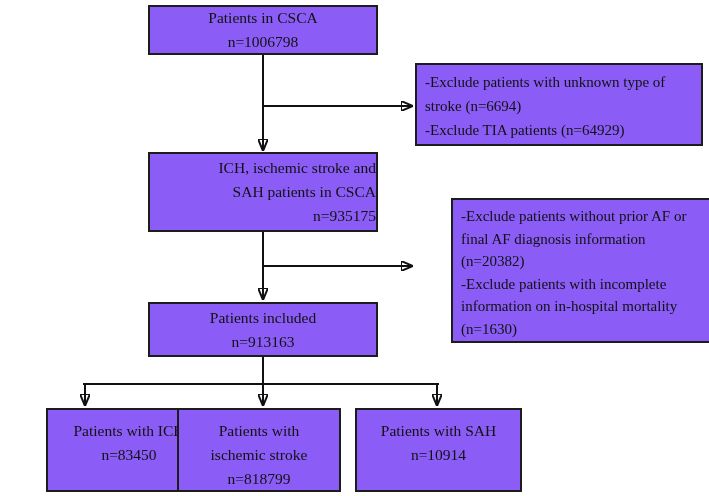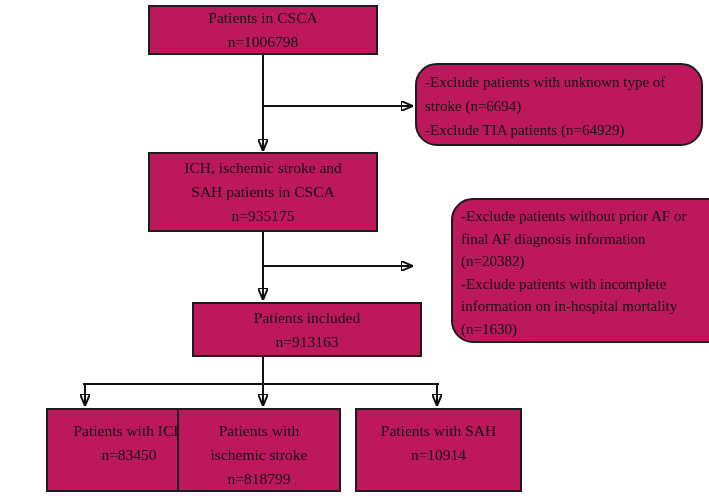--- a/index.html
+++ b/index.html
@@ -13,48 +13,48 @@
     height: 496px;
     background: #ffffff;
     font-family: "Liberation Serif", "DejaVu Serif", serif;
     color: #111111;
     overflow: hidden;
   }
   .box {
     position: absolute;
     box-sizing: border-box;
     border: 2px solid #1c1c1c;
-    background: #be185d;
+    background: #8b5cf6;
   }
   .box-text {
     white-space: pre-line;
     font-size: 15.5px;
     color: #111111;
   }
   
   .center-box {
     display: flex;
     flex-direction: column;
     justify-content: center;
     text-align: center;
   }
   .center-box .box-text { line-height: 24px; }
   
-  .side-box { padding: 5px 8px; text-align: left; border-radius: 22px; }
+  .side-box { padding: 5px 8px; text-align: left; }
   .side-box .box-text { font-size: 15px; line-height: 24px; }
   .side-box.tall .box-text { line-height: 22.5px; }
   
   .bottom-box { text-align: center; padding-top: 9px; }
   .bottom-box .box-text { line-height: 24px; }
 
   #top-box      { left: 148px; top: 5px;   width: 230px; height: 50px; }
   #excl1-box    { left: 415px; top: 63px;  width: 288px; height: 83px; }
-  #middle-box   { left: 148px; top: 152px; width: 230px; height: 80px; }
+  #middle-box   { left: 148px; top: 152px; width: 230px; height: 80px; text-align: right; }
   #excl2-box    { left: 415px; top: 198px; width: 288px; height: 145px; margin-left: 36px; }
-  #included-box { left: 148px; top: 302px; width: 230px; height: 55px; margin-left: 44px; }
+  #included-box { left: 148px; top: 302px; width: 230px; height: 55px; }
   #ich-box      { left: 2px;   top: 408px; width: 166px; height: 84px; margin-left: 44px; }
   #ischemic-box { left: 177px; top: 408px; width: 164px; height: 84px; }
   #sah-box      { left: 355px; top: 408px; width: 167px; height: 84px; }
 
   #arrow-layer {
     position: absolute;
     left: 0; top: 0;
     width: 709px; height: 496px;
     pointer-events: none;
   }

